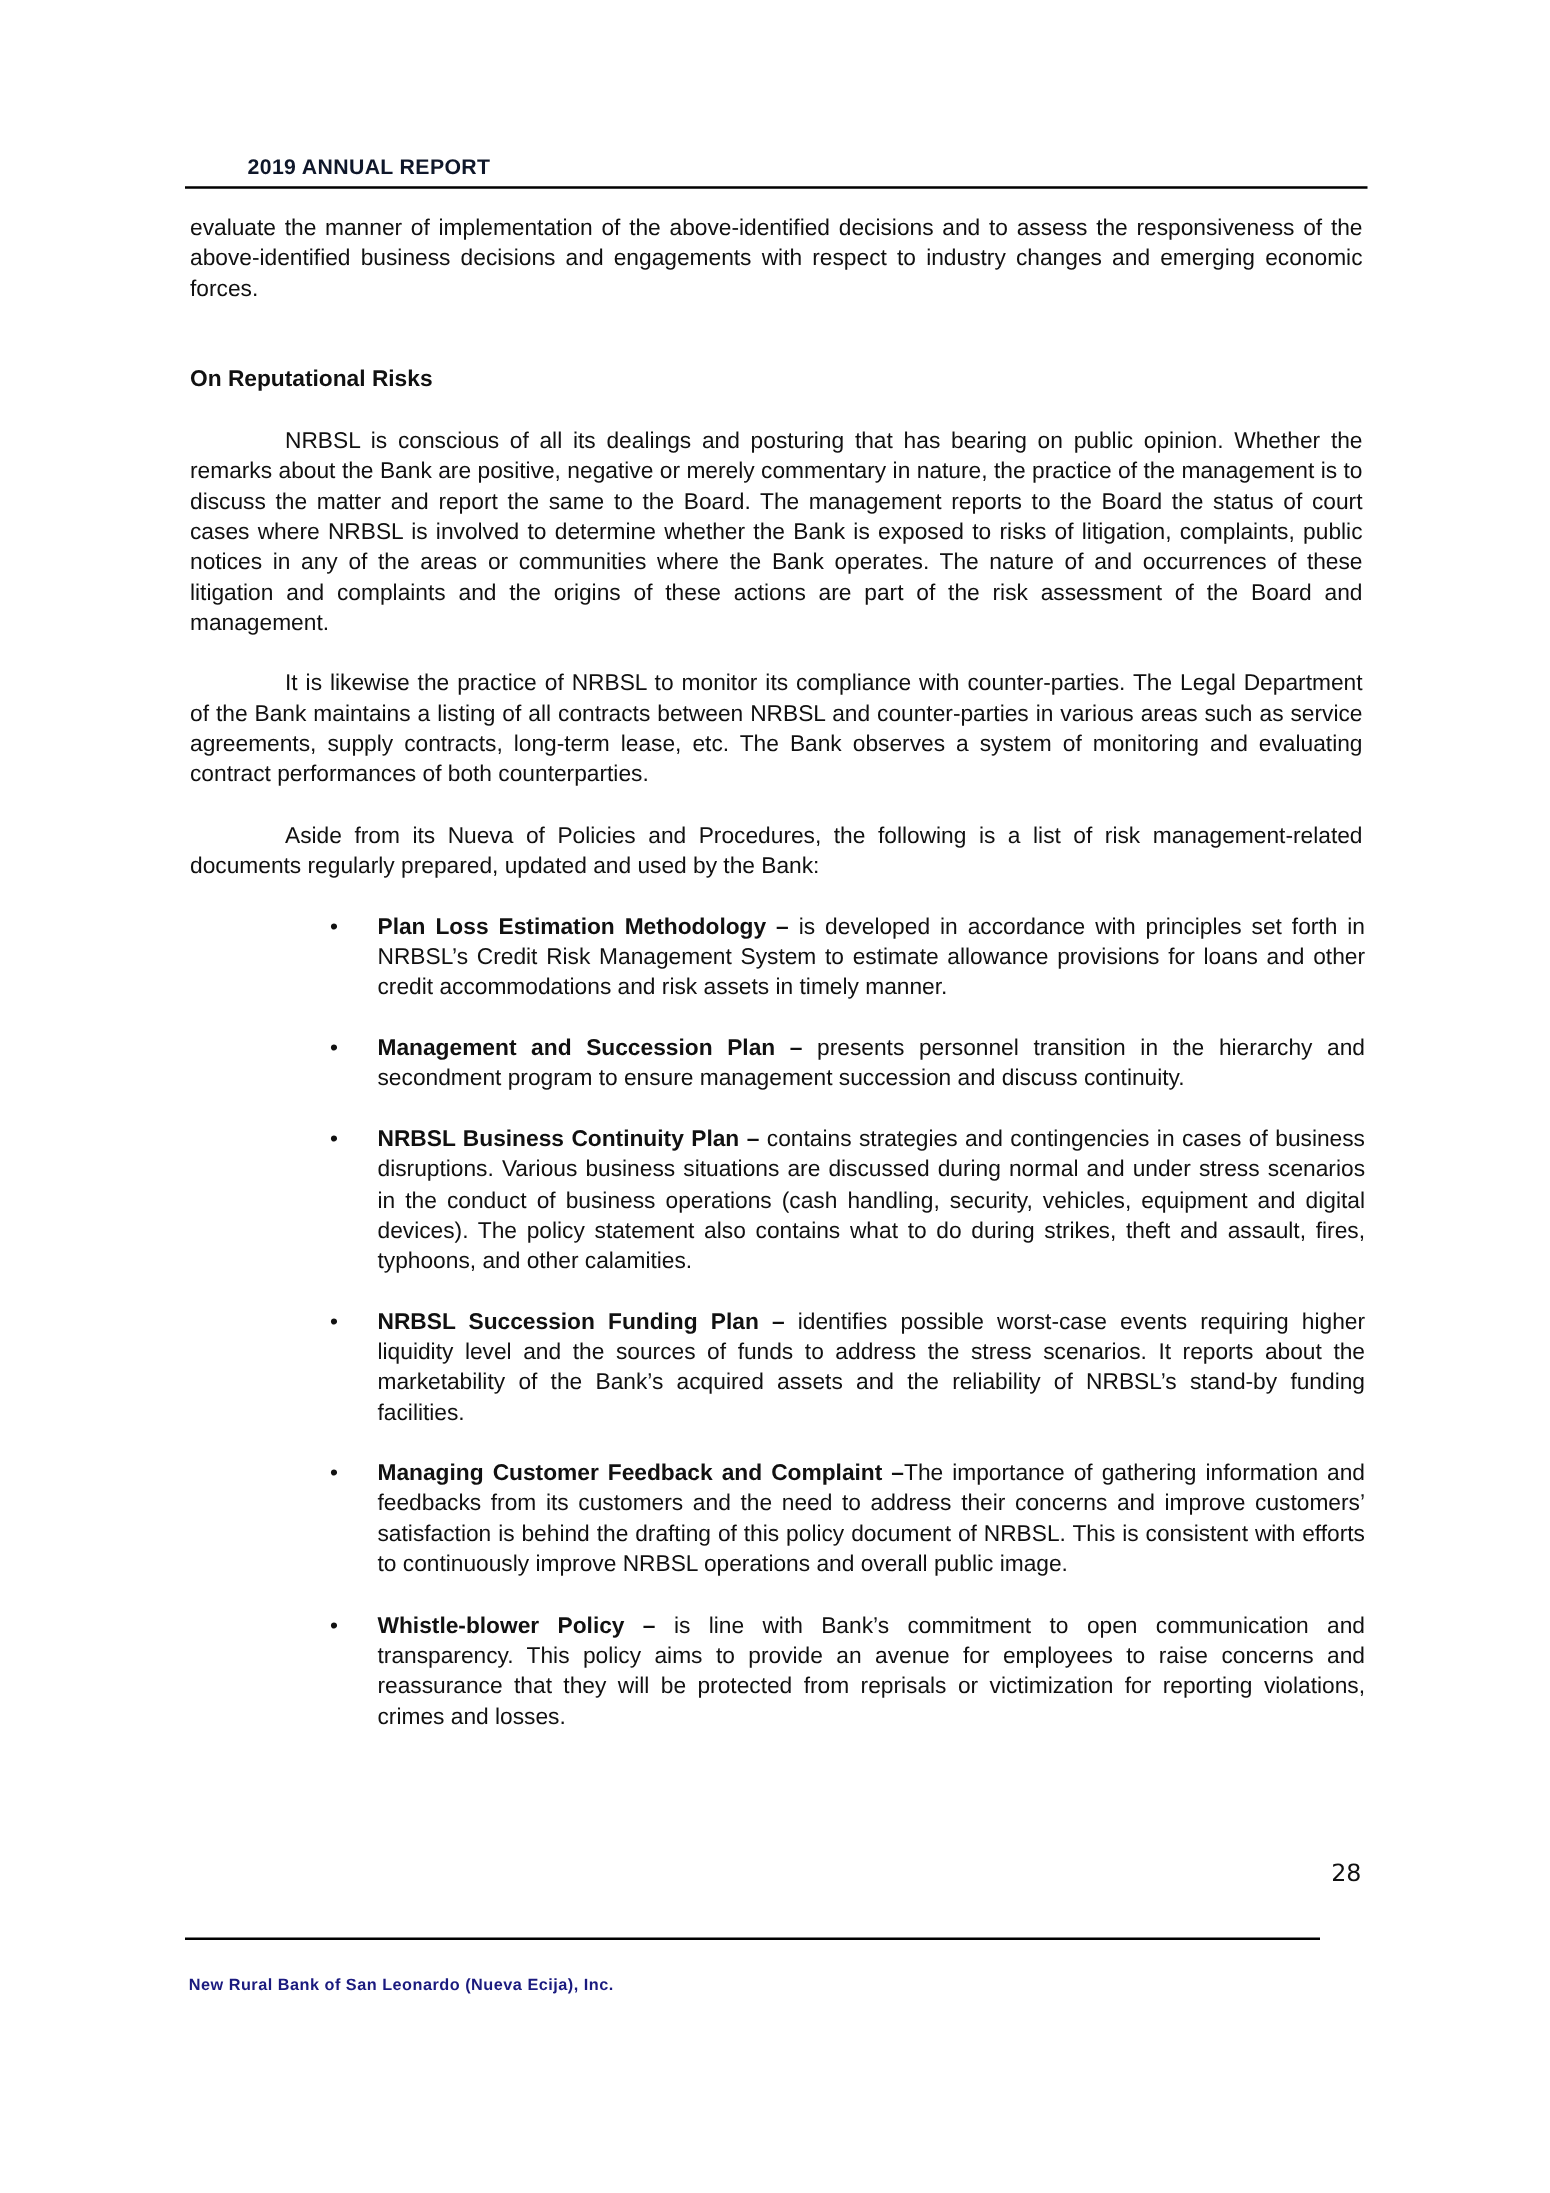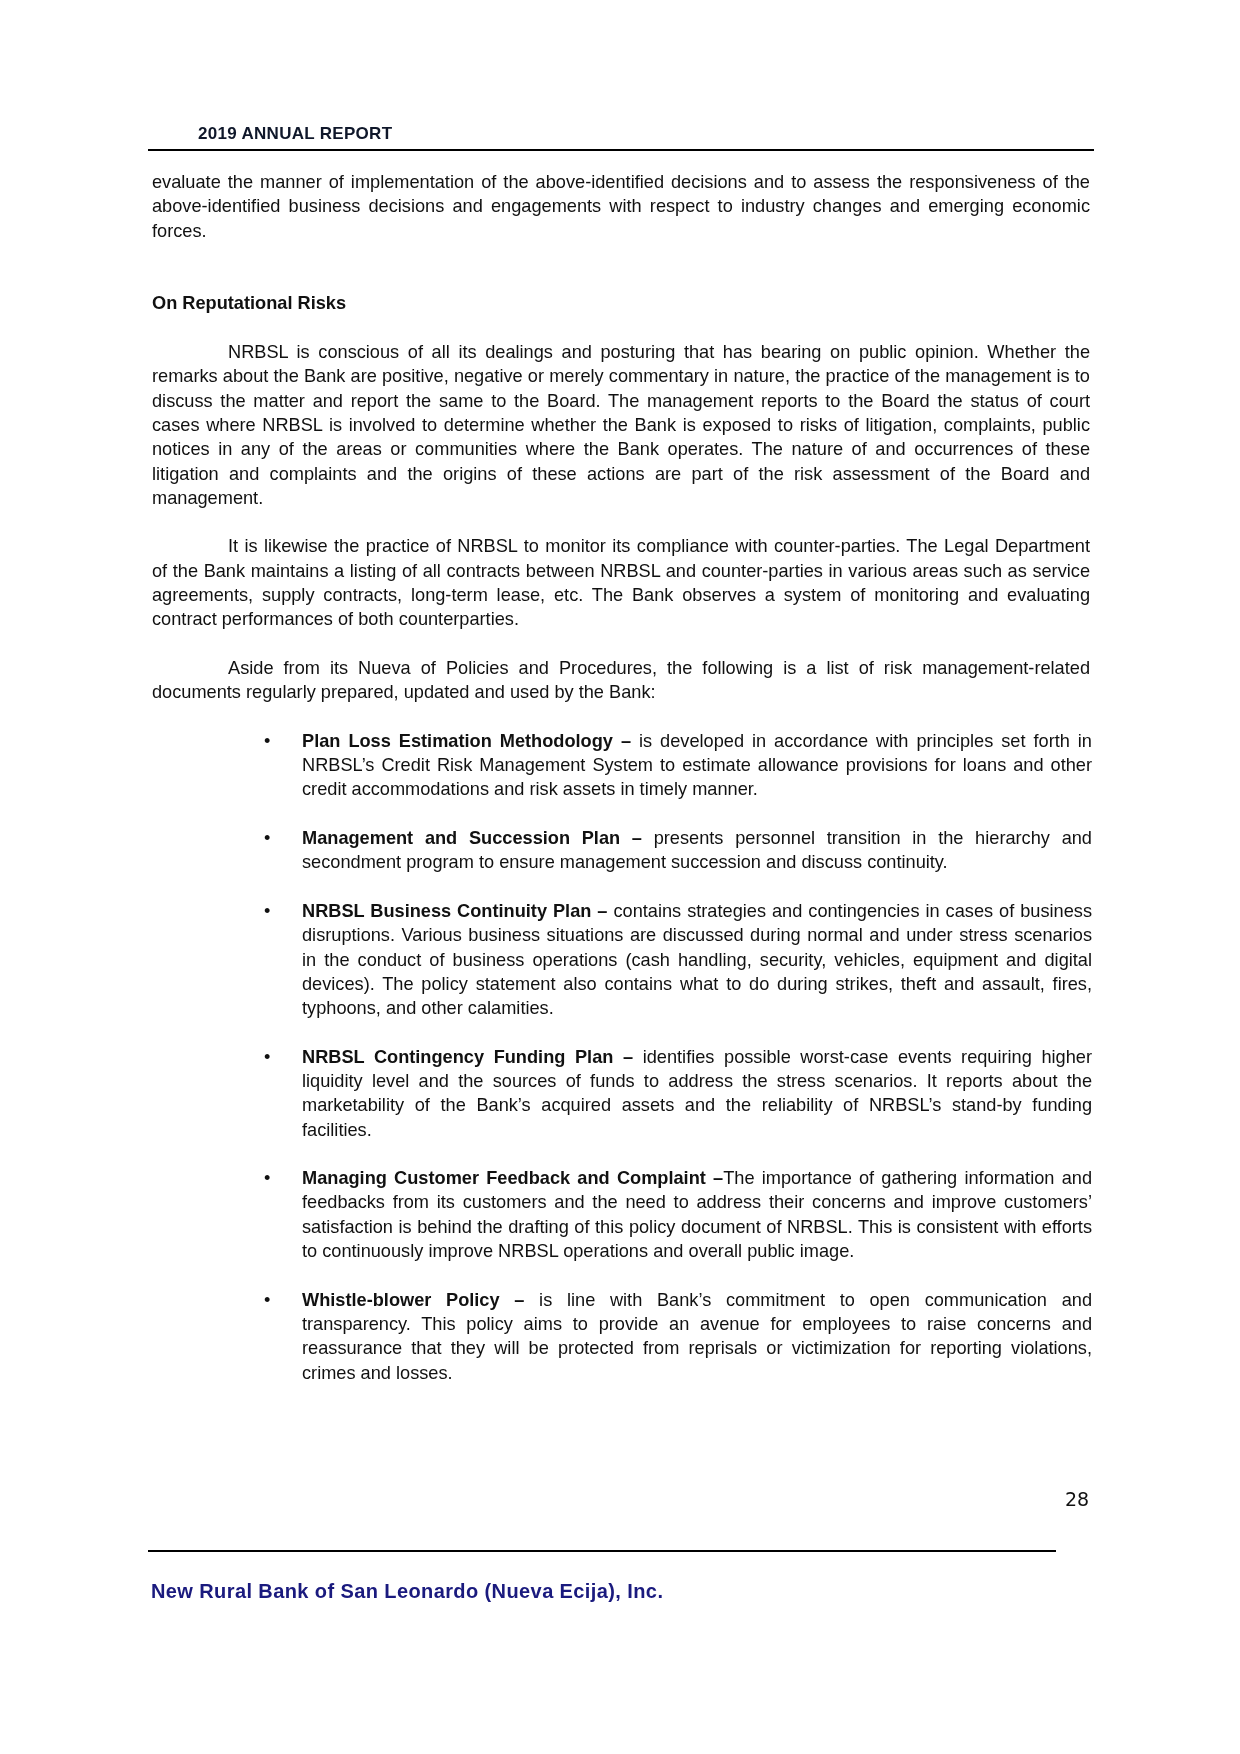--- a/index.html
+++ b/index.html
@@ -12,21 +12,21 @@
   .content p { margin: 2px; text-align: justify; }
   .indent { text-indent: 76px; }
   .gap1 { margin-top: 24.3px !important; }
   .gap2 { margin-top: 48.6px !important; }
   .heading { font-weight: bold; margin: 0; }
   ul.bullets { list-style: none; margin: 0; padding: 0; }
   ul.bullets li { position: relative; padding-left: 152px; margin-top: 24.3px; text-align: justify; }
   ul.bullets li .bullet { position: absolute; left: 114px; top: 0; }
   ul.bullets li b { font-weight: bold; }
   .footer-rule { position: absolute; left: 148px; top: 1550px; width: 908px; height: 2px; background: #000; }
-  .footer-org { position: absolute; left: 151px; top: 1580px; font-size: 20px; font-weight: bold;
+  .footer-org { position: absolute; left: 151px; top: 1580px; font-size: 13px; font-weight: bold;
                 color: #1a1a7e; letter-spacing: 0.4px; }
   .footer-page { position: absolute; left: 1065px; top: 1488px; font-size: 19px; color: #111;
                  font-family: "DejaVu Sans", sans-serif; }
 </style>
 </head>
 <body>
 
 <div class="header-title">2019 ANNUAL REPORT</div>
 <div class="header-rule"></div>
 
@@ -47,21 +47,21 @@
     <li>
       <span class="bullet">•</span>
       <b>Management and Succession Plan</b><b> – </b><span>presents personnel transition in the hierarchy and secondment program to ensure management succession and discuss continuity.</span>
     </li>
     <li>
       <span class="bullet">•</span>
       <b>NRBSL Business Continuity Plan</b><b> – </b><span>contains strategies and contingencies in cases of business disruptions. Various business situations are discussed during normal and under stress scenarios in the conduct of business operations (cash handling, security, vehicles, equipment and digital devices). The policy statement also contains what to do during strikes, theft and assault, fires, typhoons, and other calamities.</span>
     </li>
     <li>
       <span class="bullet">•</span>
-      <b>NRBSL Contingency Funding Plan</b><b> – </b><span>identifies possible worst-case events requiring higher liquidity level and the sources of funds to address the stress scenarios. It reports about the marketability of the Bank’s acquired assets and the reliability of NRBSL’s stand-by funding facilities.</span>
+      <b>NRBSL Succession Funding Plan</b><b> – </b><span>identifies possible worst-case events requiring higher liquidity level and the sources of funds to address the stress scenarios. It reports about the marketability of the Bank’s acquired assets and the reliability of NRBSL’s stand-by funding facilities.</span>
     </li>
     <li>
       <span class="bullet">•</span>
       <b>Managing Customer Feedback and Complaint</b><b> –</b><span>The importance of gathering information and feedbacks from its customers and the need to address their concerns and improve customers’ satisfaction is behind the drafting of this policy document of NRBSL. This is consistent with efforts to continuously improve NRBSL operations and overall public image.</span>
     </li>
     <li>
       <span class="bullet">•</span>
       <b>Whistle-blower Policy</b><b> – </b><span>is line with Bank’s commitment to open communication and transparency. This policy aims to provide an avenue for employees to raise concerns and reassurance that they will be protected from reprisals or victimization for reporting violations, crimes and losses.</span>
     </li>
   </ul>

